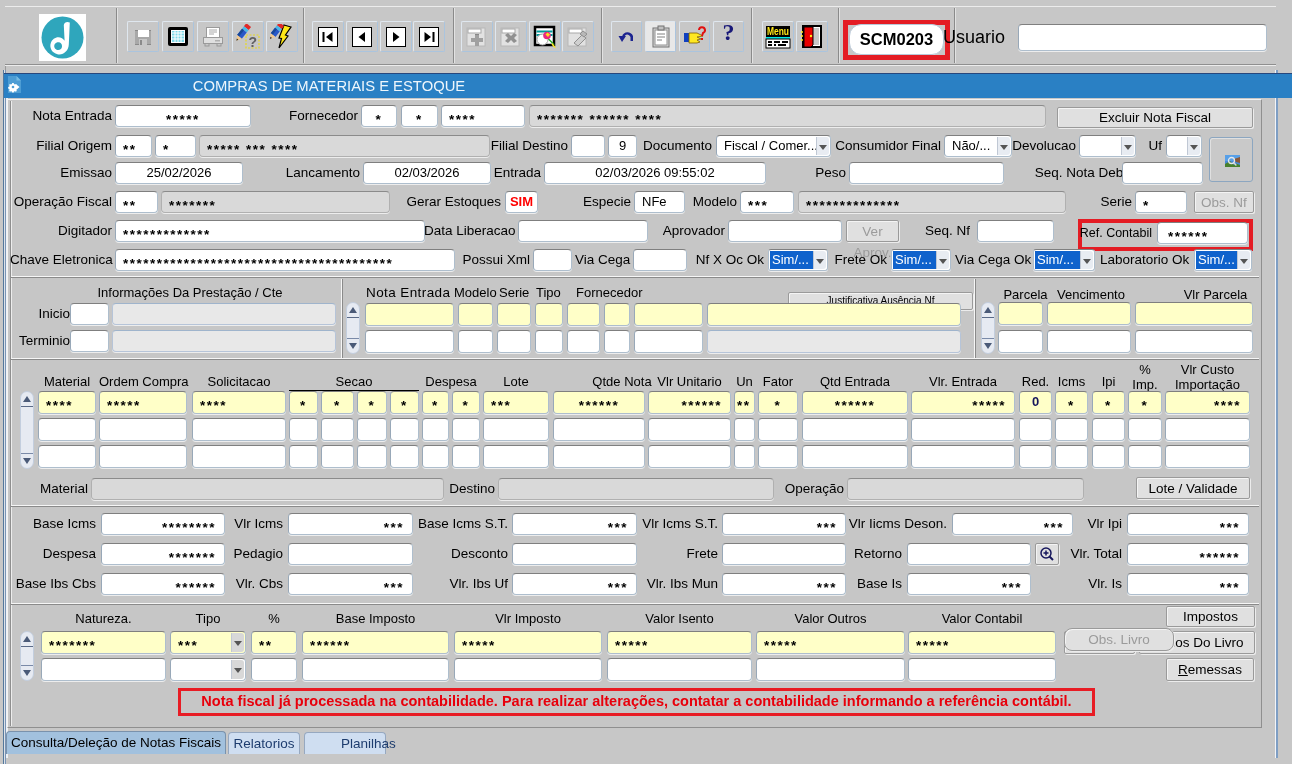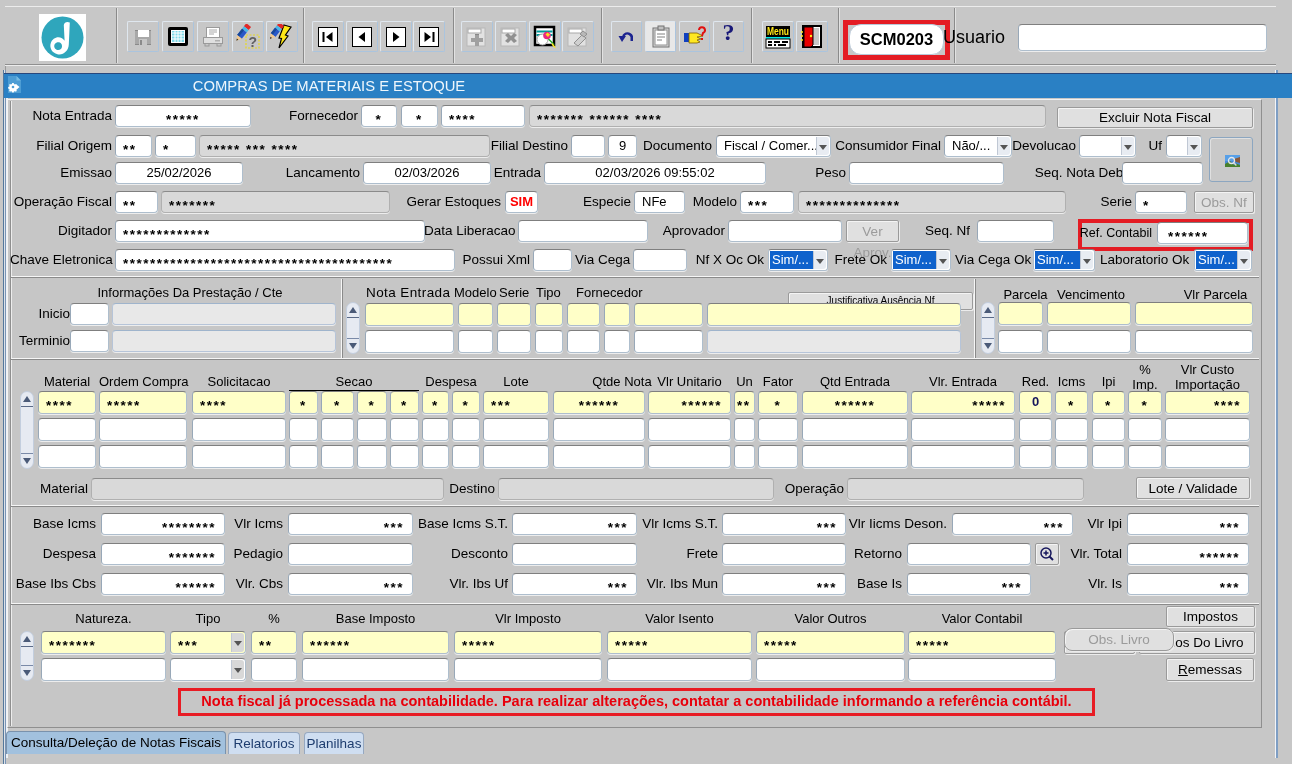--- a/index.html
+++ b/index.html
@@ -582,15 +582,15 @@
 <div class="btn" style="left:1166px;top:606px;width:89px;height:21px;line-height:20px;">Impostos</div>
 <div class="btn" style="left:1064px;top:631px;width:71px;height:23px;line-height:22px;">Despesa</div>
 <div class="btn" style="left:1139px;top:631px;width:116px;height:23px;line-height:22px;">Dados Do Livro</div>
 <div class="btn dis" style="left:1064px;top:628px;width:110px;height:23px;line-height:22px;border-radius:8px;">Obs. Livro</div>
 <div class="btn" style="left:1166px;top:658px;width:88px;height:23px;line-height:22px;"><u>R</u>emessas</div>
 
 <div class="abs" style="left:178px;top:688px;width:917px;height:28px;border:3px solid #e81c24;text-align:center;line-height:21px;color:#e8000c;font-weight:bold;font-size:14.5px;">Nota fiscal já processada na contabilidade. Para realizar alterações, contatar a contabilidade informando a referência contábil.</div>
 
 <div class="abs" style="left:6px;top:731px;width:220px;height:23px;background:#a2c1de;border:1px solid #7a92ac;border-bottom:none;border-radius:4px 4px 0 0;text-align:center;line-height:22px;font-size:13.5px;">Consulta/Deleção de Notas Fiscais</div>
 <div class="abs" style="left:228px;top:732px;width:72px;height:22px;background:#cfdef1;border:1px solid #96a8c0;border-bottom:none;border-radius:4px 4px 0 0;text-align:center;line-height:21px;font-size:13.5px;color:#1d3c6e;">Relatorios</div>
-<div class="abs" style="left:304px;top:732px;width:60px;height:22px;background:#cfdef1;border:1px solid #96a8c0;border-bottom:none;border-radius:4px 4px 0 0;text-align:center;line-height:21px;font-size:13.5px;color:#1d3c6e;">Planilhas</div>
+<div class="abs" style="left:304px;top:732px;width:82px;height:22px;background:#cfdef1;border:1px solid #96a8c0;border-bottom:none;border-radius:4px 4px 0 0;text-align:left;line-height:21px;font-size:13.5px;color:#1d3c6e;padding-left:36px;">Planilhas</div>
 
 <div id="tabs"></div>
 
 </body></html>

